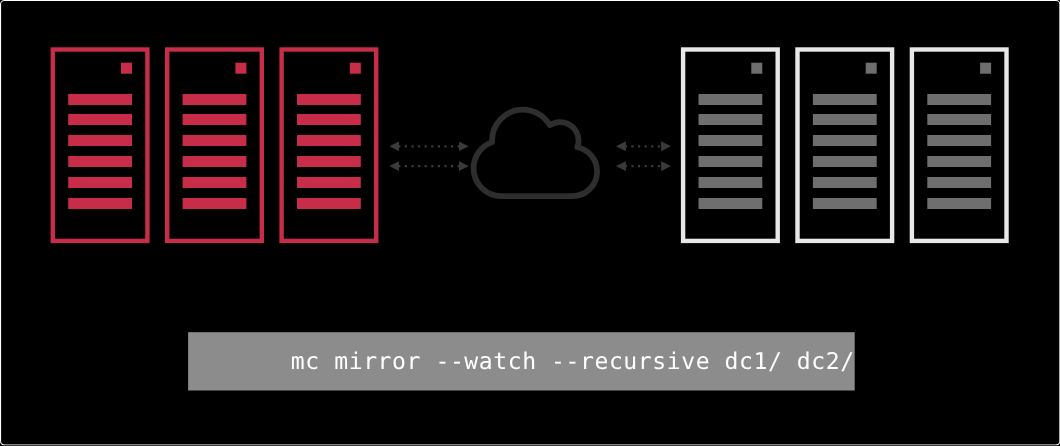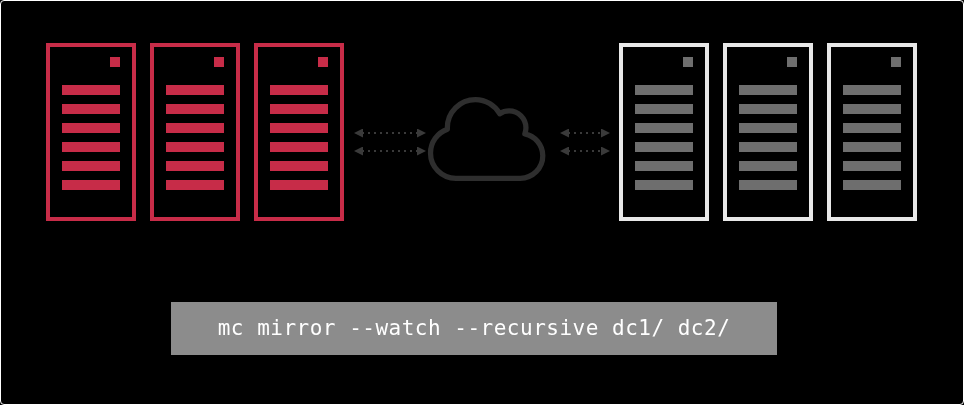--- a/index.html
+++ b/index.html
@@ -95,21 +95,21 @@
     position: absolute;
     left: 170px;
     top: 301px;
     width: 606px;
     height: 53px;
     box-sizing: border-box;
     background: var(--command-bg, #8c8c8c);
     color: var(--command-text, #ffffff);
     font: 21px/53px "DejaVu Sans Mono", monospace;
     letter-spacing: 0.5px;
-    text-align: center;
+    text-align: right;
     white-space: nowrap;
   }
 </style>
 </head>
 <body>
 
 <div class="canvas">
 
   <div class="cluster left">
     <div class="server">

